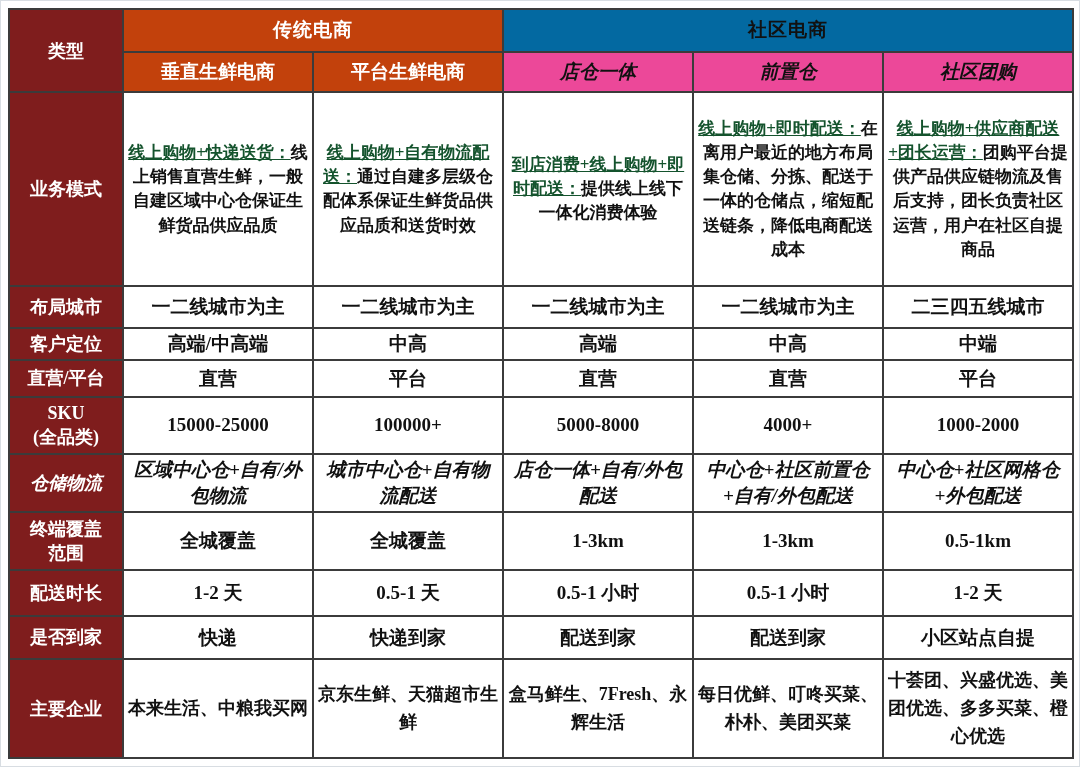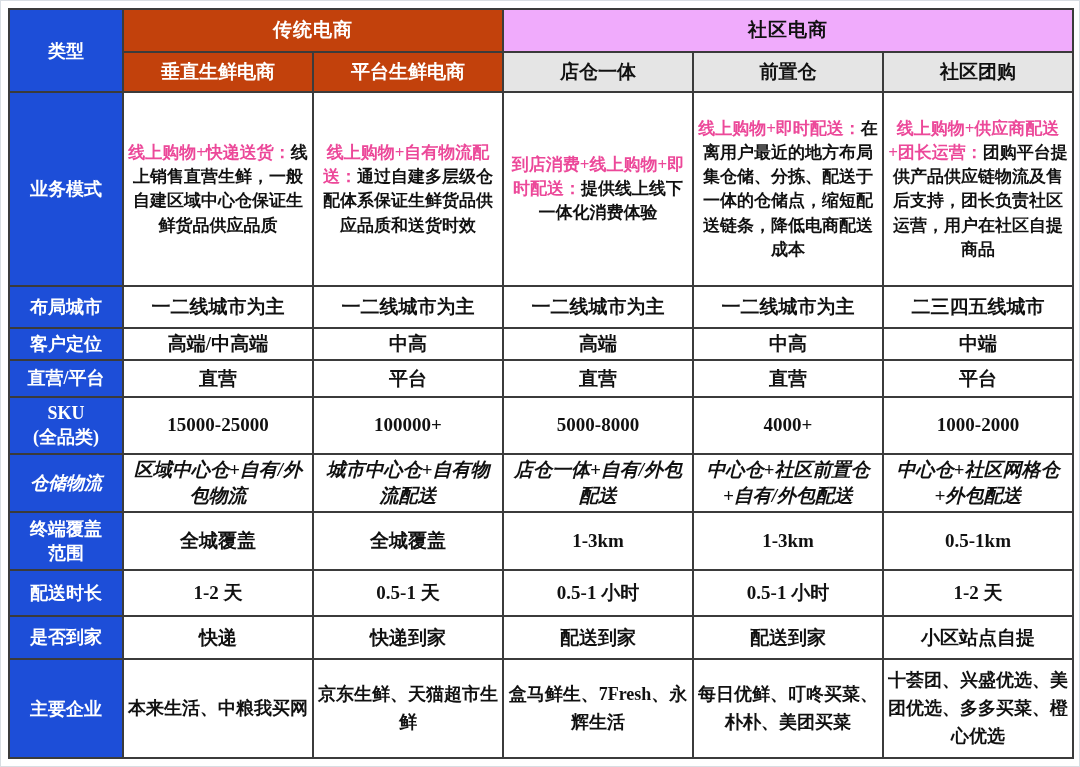--- a/index.html
+++ b/index.html
@@ -25,26 +25,26 @@
     padding:2px 4px;
     box-sizing:border-box;
     overflow:hidden;
   }
   
   col.c-lbl{width:114px;}
   col.c-data{width:190px;}
 
   
   .blue{background:#c2410c;color:#ffffff;}
-  .lite{background:#f0abfc;color:#111;}
-  .lite2{background:#e5e5e5;color:#111;}
+  .lite{background:#0369a1;color:#111;}
+  .lite2{background:#ec4899;color:#111;font-style:italic;}
 
   .grp{font-size:19px;letter-spacing:1px;}
   .sub{font-size:19px;}
-  .lbl{background:#1d4ed8;color:#ffffff;font-size:18px;white-space:pre-line;line-height:1.35;}
+  .lbl{background:#7f1d1d;color:#ffffff;font-size:18px;white-space:pre-line;line-height:1.35;}
   .corner{font-size:18px;}
 
   
   tr.r-g{height:42px;}
   tr.r-h{height:40px;}
   tr.r-bm{height:191px;}
   tr.r-city{height:41px;}
   tr.r-cust{height:28px;}
   tr.r-mode{height:36px;}
   tr.r-sku{height:56px;}
@@ -53,21 +53,21 @@
   tr.r-time{height:45px;padding-left:40px;}
   tr.r-home{height:43px;}
   tr.r-ent{height:97px;}
 
   td.val{font-size:19px;line-height:1.35;}
   td.bm{
     font-size:17px;line-height:1.42;
     text-align:left;vertical-align:middle;
     padding:4px 8px 4px 9px;
   }
-  td.bm .hl{color:#ec4899;}
+  td.bm .hl{color:#14532d;text-decoration:underline;}
   td.ent{
     font-size:18px;line-height:1.55;
     text-align:left;vertical-align:middle;
     padding:4px 9px;
   }
 </style>
 </head>
 <body>
 
 <div class="page">

